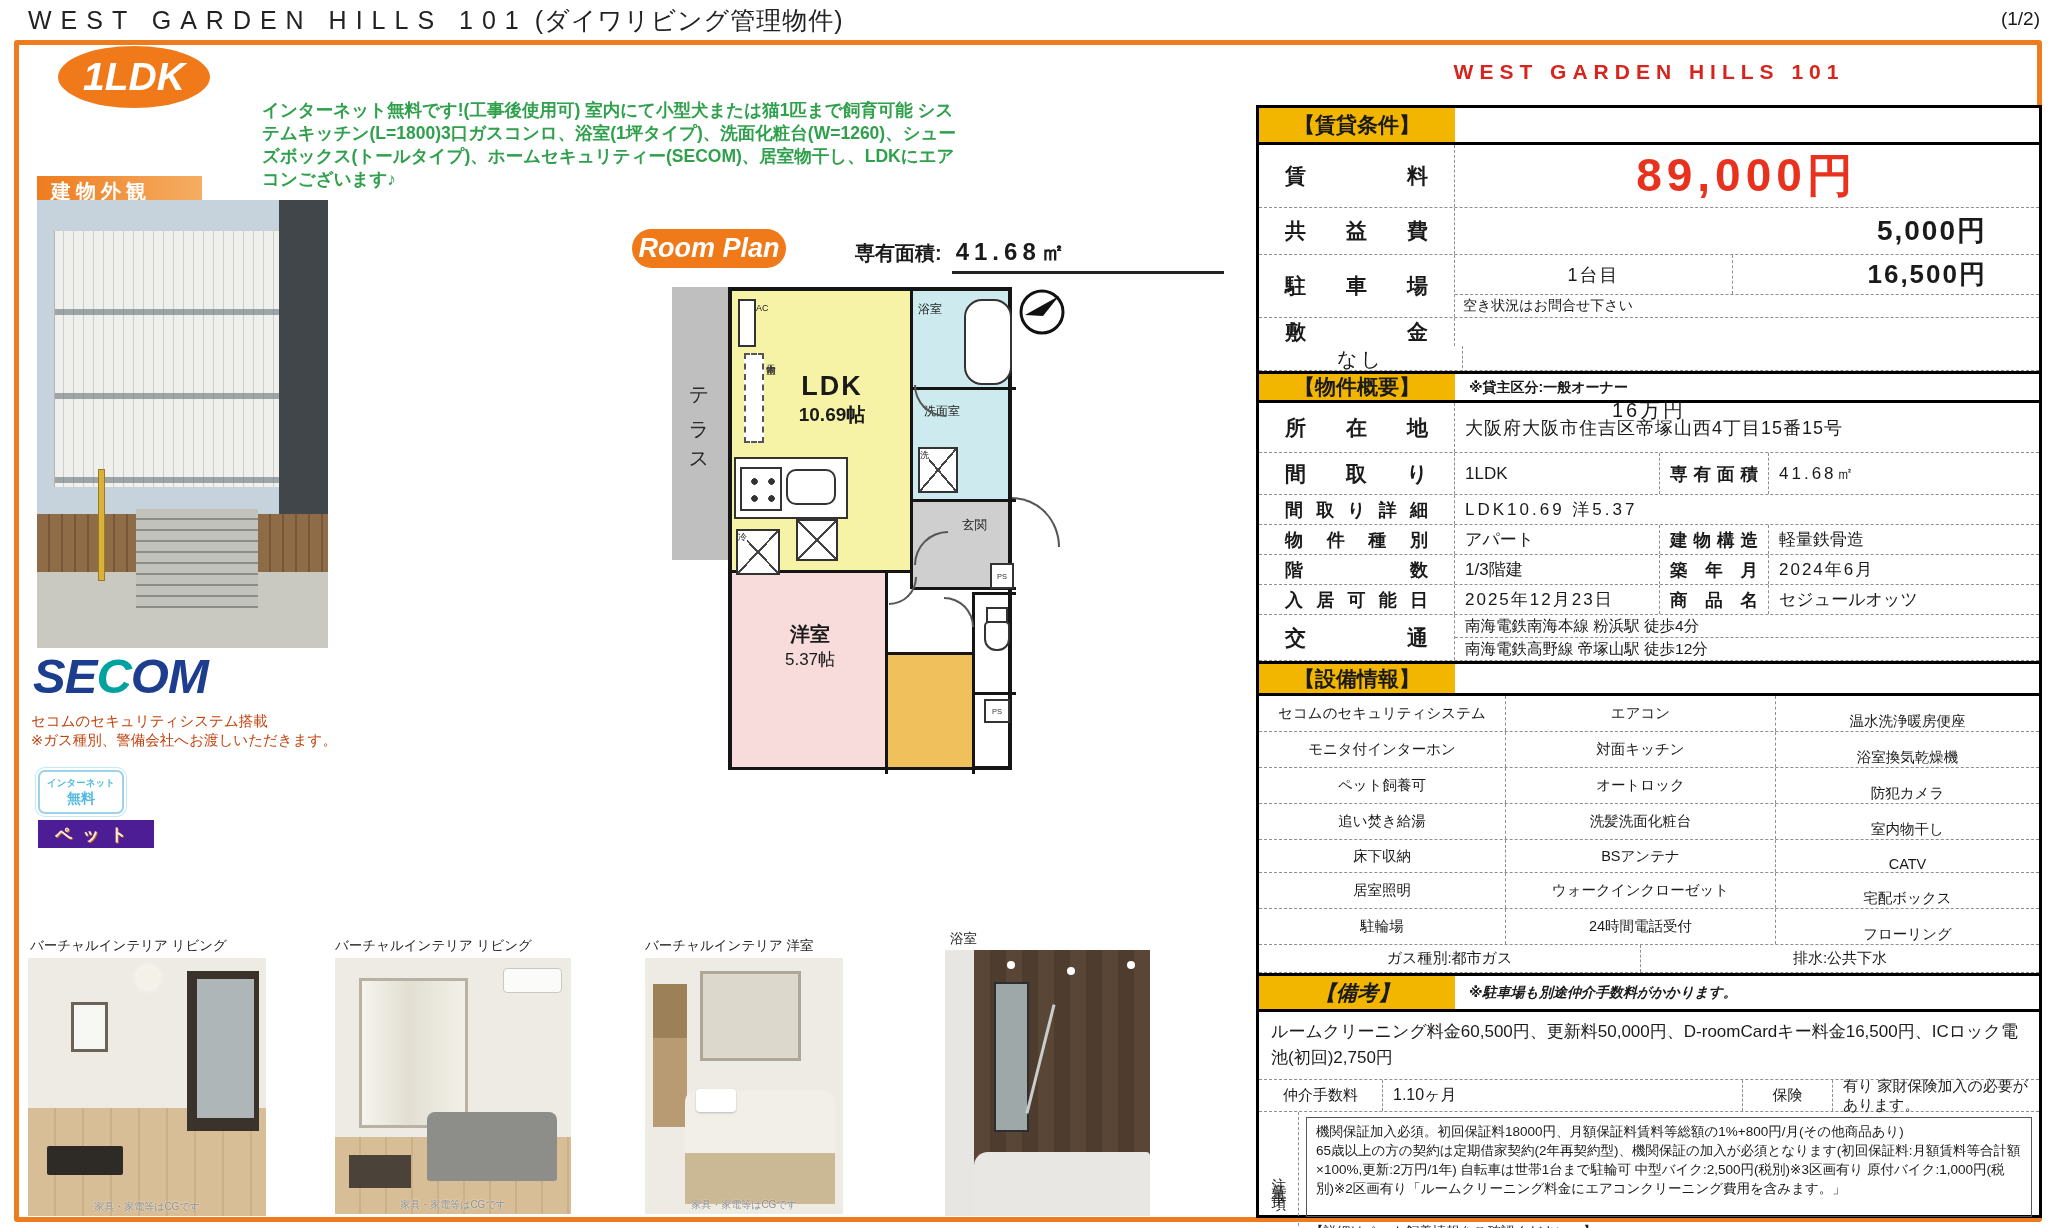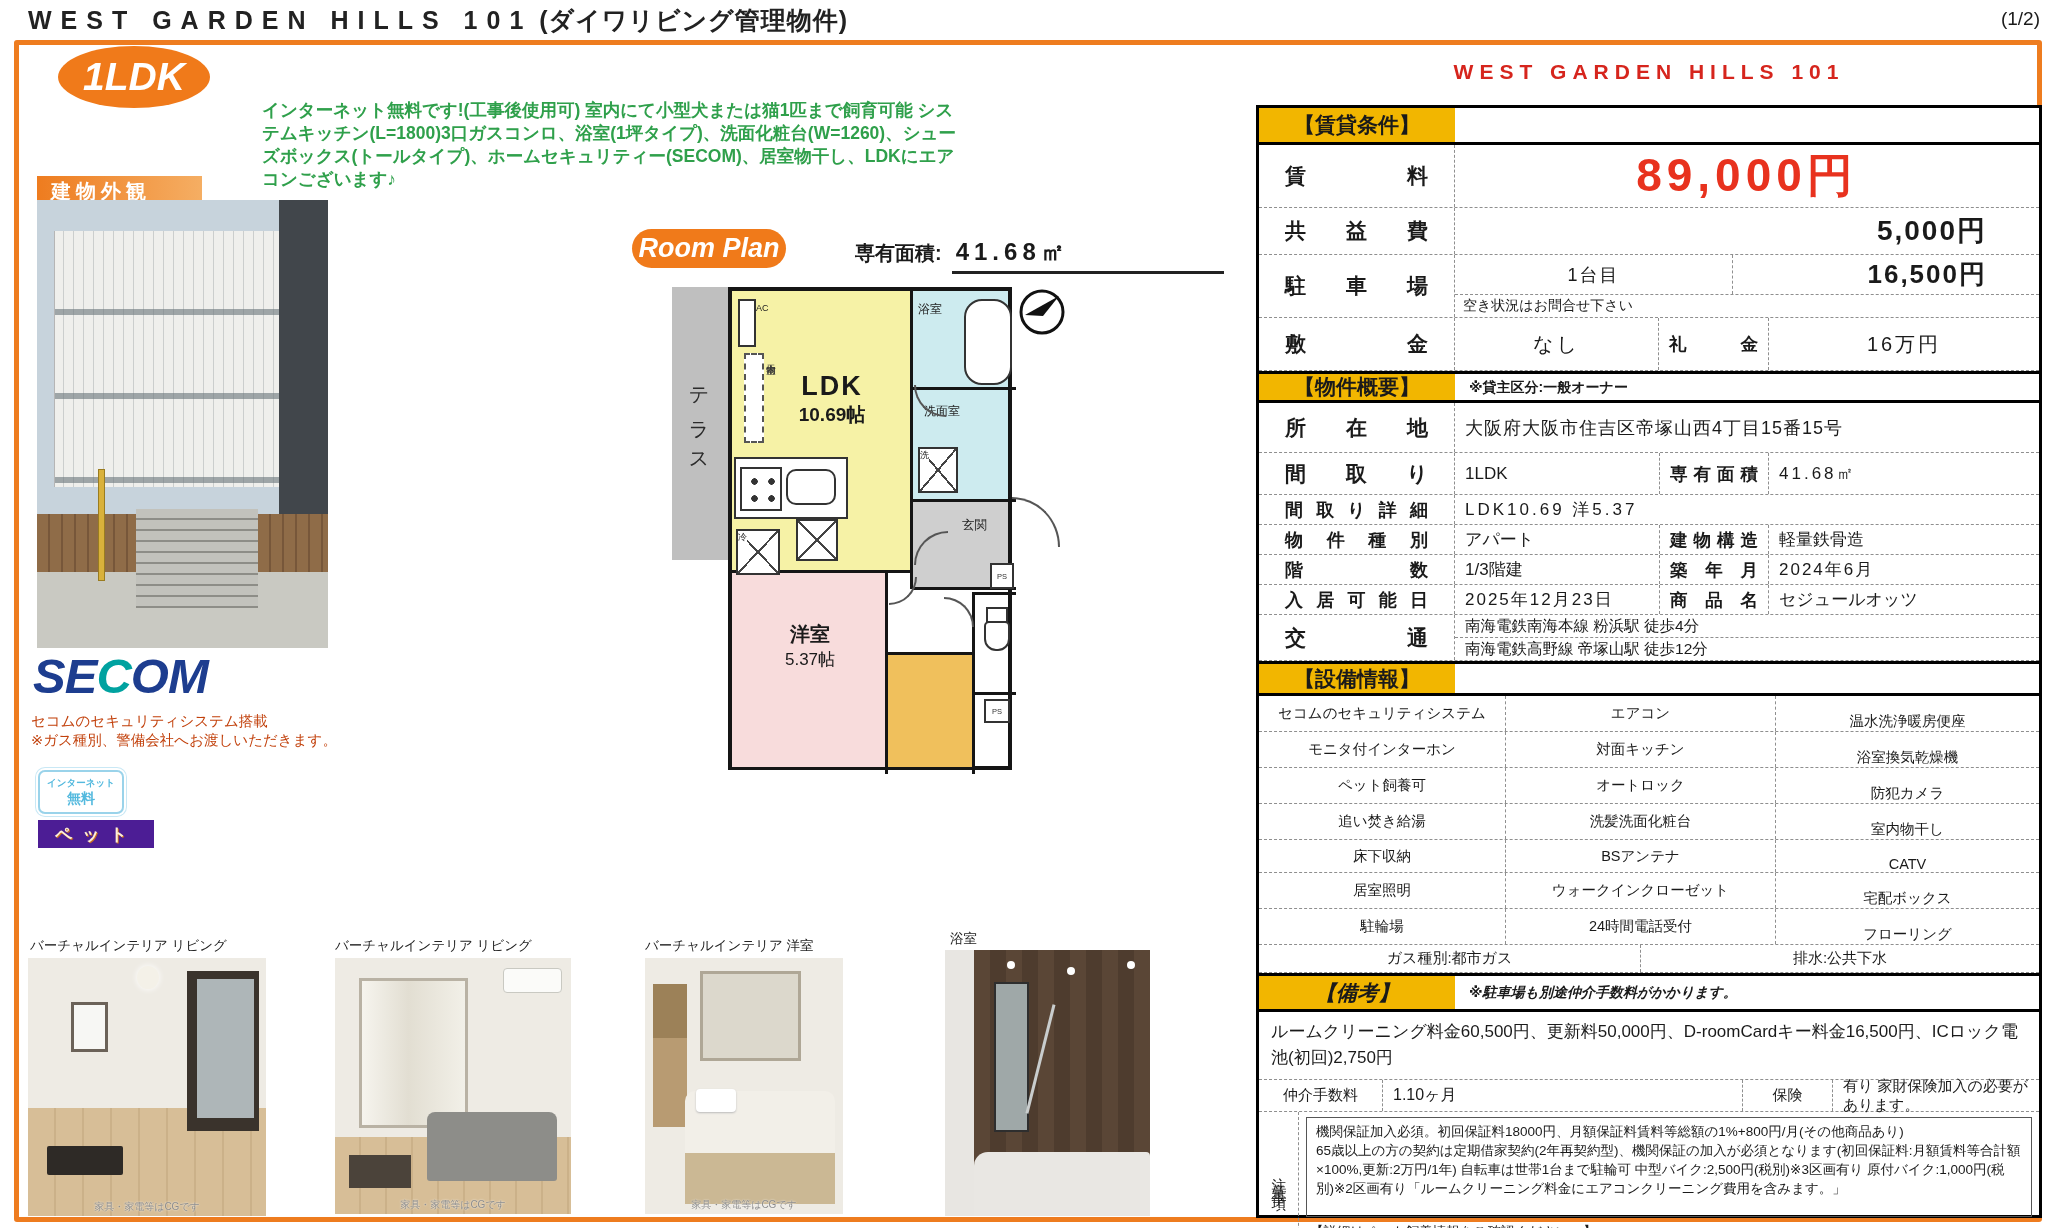--- a/index.html
+++ b/index.html
@@ -1,20 +1,20 @@
 <!DOCTYPE html>
 <html><head>
 <meta charset="utf-8">
 <style>
   html,body{margin:0;padding:0;background:#fff;}
   body{width:2056px;height:1228px;position:relative;overflow:hidden;
        font-family:"Liberation Sans","DejaVu Sans",sans-serif;color:#1a1a1a;}
   .abs{position:absolute;box-sizing:border-box;}
   
-  .doc-title{left:28px;top:4px;font-size:25px;font-weight:bold;color:#222;}
+  .doc-title{left:28px;top:4px;font-size:25px;font-weight:normal;color:#222;}
   .doc-title .en{letter-spacing:9px;}
   .doc-title .ja{letter-spacing:1px;}
   .pagenum{right:16px;top:8px;font-size:19px;}
   .frame{left:14px;top:40px;width:2028px;height:1182px;border:5px solid #EE7C1F;border-radius:3px;}
   
   .type-badge{left:58px;top:46px;width:152px;height:62px;background:#F07A1A;border-radius:50%;
     color:#fff;font-style:italic;font-weight:bold;font-size:39px;display:flex;align-items:center;justify-content:center;}
   .desc{left:262px;top:99px;width:700px;font-size:17.5px;line-height:1.32;font-weight:bold;color:#2FA04B;}
   .ext-label{left:37px;top:176px;width:165px;height:31px;background:linear-gradient(90deg,#EE7C1F,#F5AE63);
     color:#fff;font-weight:bold;font-size:20px;letter-spacing:5px;display:flex;align-items:center;padding-left:14px;}
@@ -302,21 +302,21 @@
         <span>駐車場</span>
       </div>
     <div class="pk">
       <div class="pk-top">
         <div class="pk-slot">1台目</div>
         <div class="pk-val">16,500円</div>
       </div>
       <div class="pk-note">空き状況はお問合せ下さい</div>
     </div>
   </div>
-  <div class="row" style="height:53px;">
+  <div class="row" style="height:53px;flex-direction:column;">
     <div class="th">
         <span>敷金</span>
       </div>
     <div class="cc" style="width:204px;border-right:1px dashed #8f8f8f;">なし</div>
     <div class="th2" style="border-left:none;">
         <span>礼金</span>
       </div>
     <div class="cc" style="flex:1;">16万円</div>
   </div>
 

